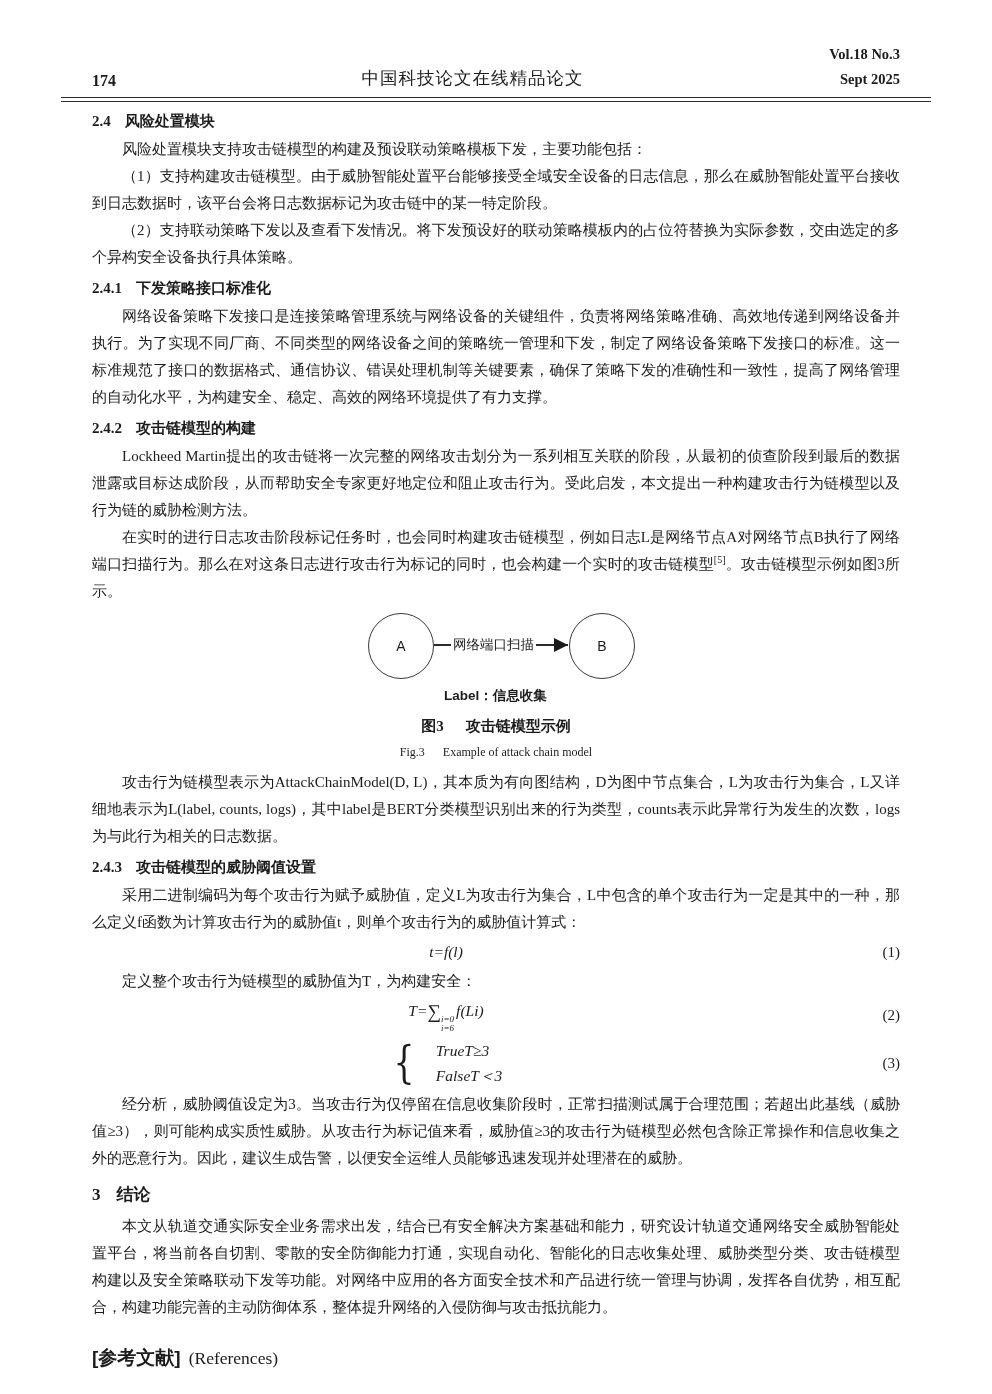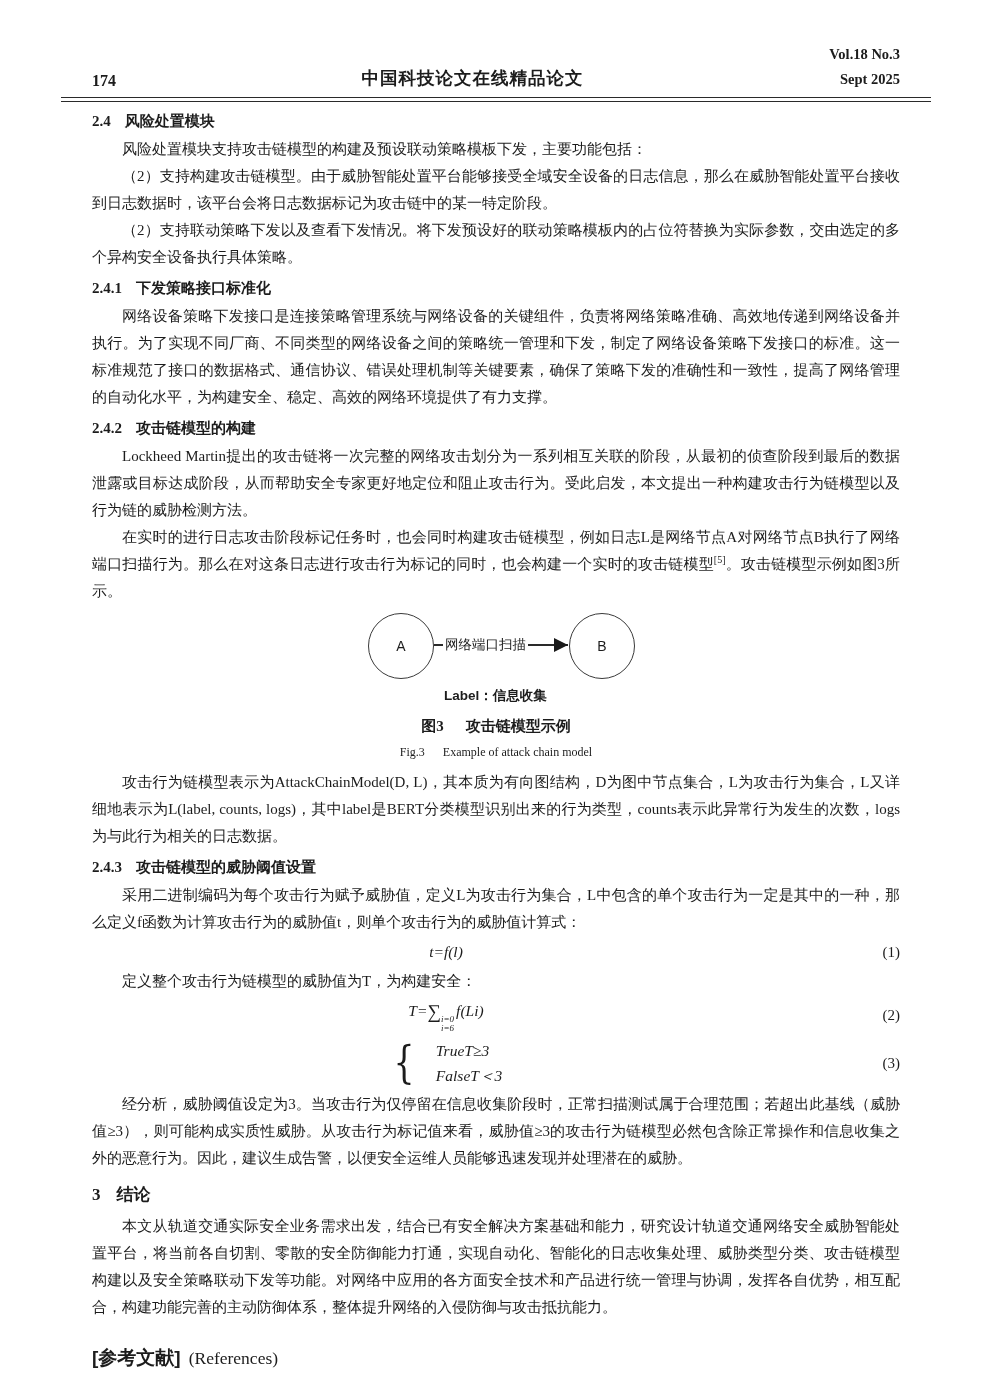--- a/index.html
+++ b/index.html
@@ -3,21 +3,21 @@
 <meta charset="utf-8">
 <style>
   html,body{margin:0;padding:0;background:#ffffff;}
   body{width:992px;height:1394px;position:relative;color:#1c1c1c;
        font-family:"Liberation Serif","DejaVu Serif",serif;}
   .page{box-sizing:border-box;width:992px;height:1394px;padding:42px 92px 0 92px;}
 
   
   .header{display:flex;justify-content:space-between;align-items:flex-end;}
   .pnum{font-size:16px;font-weight:bold;padding-bottom:2px;}
-  .jtitle{font-size:17.5px;font-weight:bold;letter-spacing:1px;padding-bottom:2px;
+  .jtitle{font-size:17.5px;font-weight:normal;letter-spacing:1px;padding-bottom:2px;
           font-family:"Liberation Sans","DejaVu Sans",sans-serif;}
   .hright{text-align:right;font-weight:bold;font-size:14.5px;line-height:25px;}
   .rule{height:3px;border-top:1.6px solid #2a2a2a;border-bottom:1.6px solid #2a2a2a;
         margin:5px -31px 10px -31px;}
 
   
   .h-sub{font-family:"Liberation Sans","DejaVu Sans",sans-serif;font-weight:bold;
          font-size:15px;margin:8px 0 5px 0;}
   .h-sub .h-num{font-family:"Liberation Serif",serif;margin-right:14px;}
   .h-conc{font-size:17px;margin:11px 0 7px 0;}
@@ -29,21 +29,21 @@
   .fig-canvas{position:relative;height:102px;margin-top:6px;}
   .node{position:absolute;width:64px;height:64px;border:1.4px solid #3a3a3a;border-radius:50%;
         display:flex;align-items:center;justify-content:center;font-size:14px;
         font-family:"Liberation Sans",sans-serif;background:#fff;}
   .node-a{left:276px;top:2px;}
   .node-b{left:477px;top:2px;}
   .edge-line{position:absolute;left:342px;top:33px;width:134px;height:2px;background:#2a2a2a;}
   .arrow-head{position:absolute;left:462px;top:27px;width:0;height:0;
               border-left:14px solid #1a1a1a;border-top:7px solid transparent;
               border-bottom:7px solid transparent;}
-  .edge-label{position:absolute;left:351px;top:25px;font-size:13.5px;background:#fff;
+  .edge-label{position:absolute;left:359px;top:25px;font-size:13.5px;background:#fff;
               padding:0 2px;font-family:"Liberation Sans",sans-serif;}
   .edge-sublabel{position:absolute;left:352px;top:48px;font-size:13.5px;font-weight:600;
                  font-family:"Liberation Sans",sans-serif;margin-top:28px;}
   .fig-cap-cn{text-align:center;font-weight:bold;font-size:15px;line-height:26px;
               font-family:"Liberation Sans",sans-serif;}
   .fig-cap-cn .cap-num{font-family:"Liberation Serif",serif;margin-right:22px;}
   .fig-cap-en{text-align:center;font-size:12px;line-height:26px;margin-bottom:4px;}
   .fig-cap-en .cap-num{margin-right:18px;}
 
   
@@ -79,21 +79,21 @@
       <div>Vol.18 No.3</div>
       <div>Sept 2025</div>
     </div>
   </div>
   <div class="rule"></div>
 
   <div class="h-sub">
     <span class="h-num">2.4</span><span class="h-title">风险处置模块</span>
   </div>
   <p class="body">风险处置模块支持攻击链模型的构建及预设联动策略模板下发，主要功能包括：</p>
-  <p class="body">（2）支持构建攻击链模型。由于威胁智能处置平台能够接受全域安全设备的日志信息，那么在威胁智能处置平台接收到日志数据时，该平台会将日志数据标记为攻击链中的某一特定阶段。</p>
+  <p class="body">（1）支持构建攻击链模型。由于威胁智能处置平台能够接受全域安全设备的日志信息，那么在威胁智能处置平台接收到日志数据时，该平台会将日志数据标记为攻击链中的某一特定阶段。</p>
   <p class="body">（2）支持联动策略下发以及查看下发情况。将下发预设好的联动策略模板内的占位符替换为实际参数，交由选定的多个异构安全设备执行具体策略。</p>
 
   <div class="h-sub">
     <span class="h-num">2.4.1</span><span class="h-title">下发策略接口标准化</span>
   </div>
   <p class="body">网络设备策略下发接口是连接策略管理系统与网络设备的关键组件，负责将网络策略准确、高效地传递到网络设备并执行。为了实现不同厂商、不同类型的网络设备之间的策略统一管理和下发，制定了网络设备策略下发接口的标准。这一标准规范了接口的数据格式、通信协议、错误处理机制等关键要素，确保了策略下发的准确性和一致性，提高了网络管理的自动化水平，为构建安全、稳定、高效的网络环境提供了有力支撑。</p>
 
   <div class="h-sub">
     <span class="h-num">2.4.2</span><span class="h-title">攻击链模型的构建</span>
   </div>

